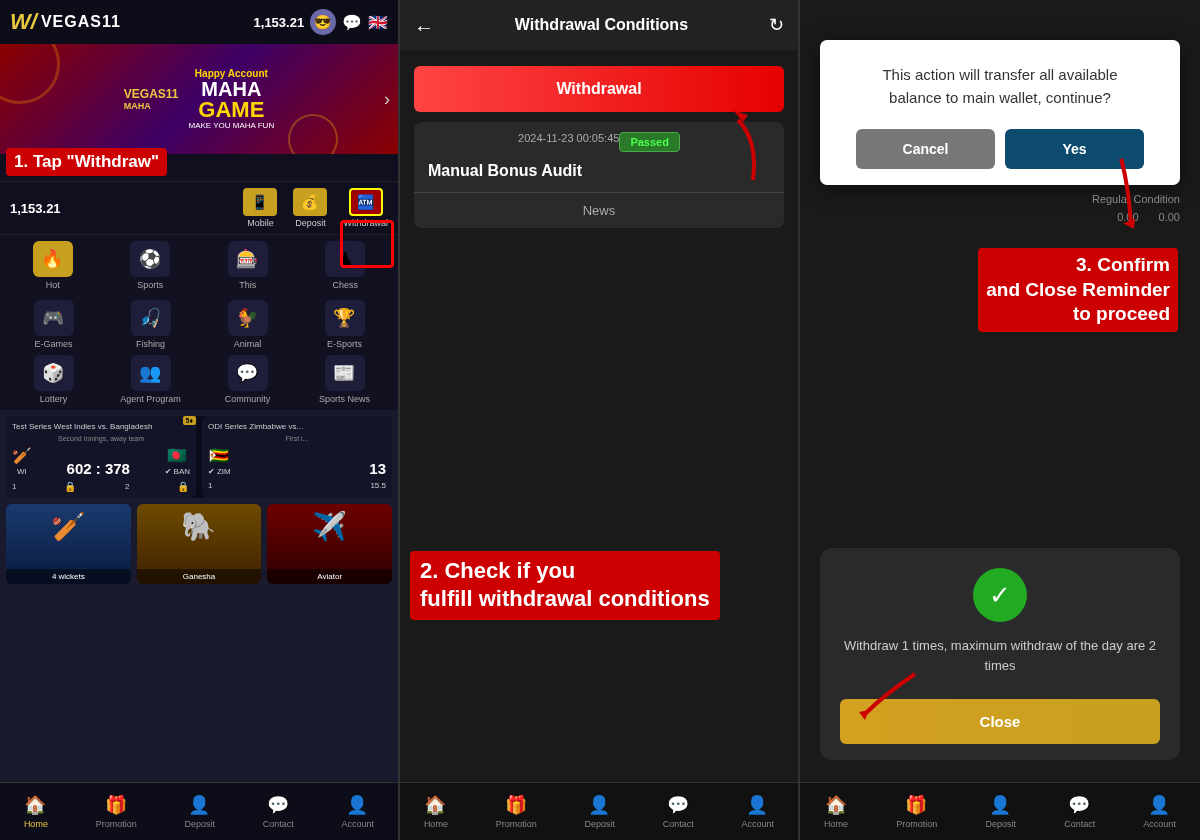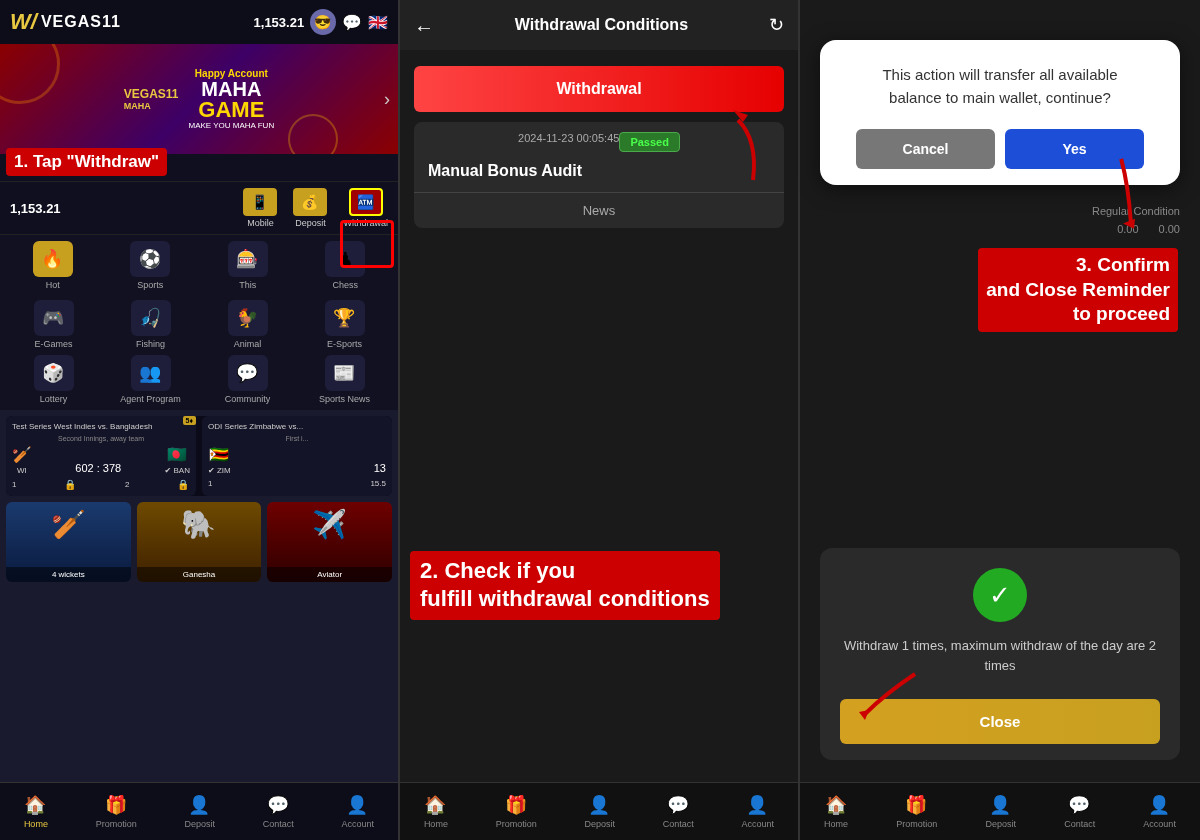--- a/index.html
+++ b/index.html
@@ -279,22 +279,22 @@
     }
     .p1-team-flag {
       font-size: 16px;
     }
     .p1-team-name {
       color: #ccc;
       font-size: 8px;
     }
     .p1-score-val {
       color: #fff;
-      font-size: 11px;
-      font-weight: normal;
+      font-size: 15px;
+      font-weight: bold;
       margin-top: 15px;
     }
     .p1-score-meta {
       color: #888;
       font-size: 7px;
       text-align: center;
       margin-bottom: 3px;
     }
     .p1-score-footer {
       display: flex;
@@ -486,22 +486,22 @@
     #panel3 {
       width: 400px;
       height: 840px;
       background: #1a1a1a;
       position: relative;
     }
 
     
     .p3-dialog1 {
       background: #fff;
-      border-radius: 16px;
-      margin: 40px 20px 14px;
+      border-radius: 7px;
+      margin: 40px 20px 2px;
       padding: 24px 36px 16px;
       text-align: center;
       box-shadow: 0 4px 20px rgba(0,0,0,0.5);
     }
     .p3-dialog1-text {
       color: #333;
       font-size: 15px;
       line-height: 1.5;
       margin-bottom: 20px;
     }
@@ -514,21 +514,21 @@
       background: #777;
       color: #fff;
       border: none;
       border-radius: 6px;
       padding: 12px;
       font-size: 14px;
       font-weight: bold;
     }
     .p3-yes-btn {
       flex: 1;
-      background: #1d4ed8;
+      background: #0c4a6e;
       color: #fff;
       border: none;
       border-radius: 6px;
       padding: 12px;
       font-size: 14px;
       font-weight: bold;
     }
 
     
     .p3-regular-text {

